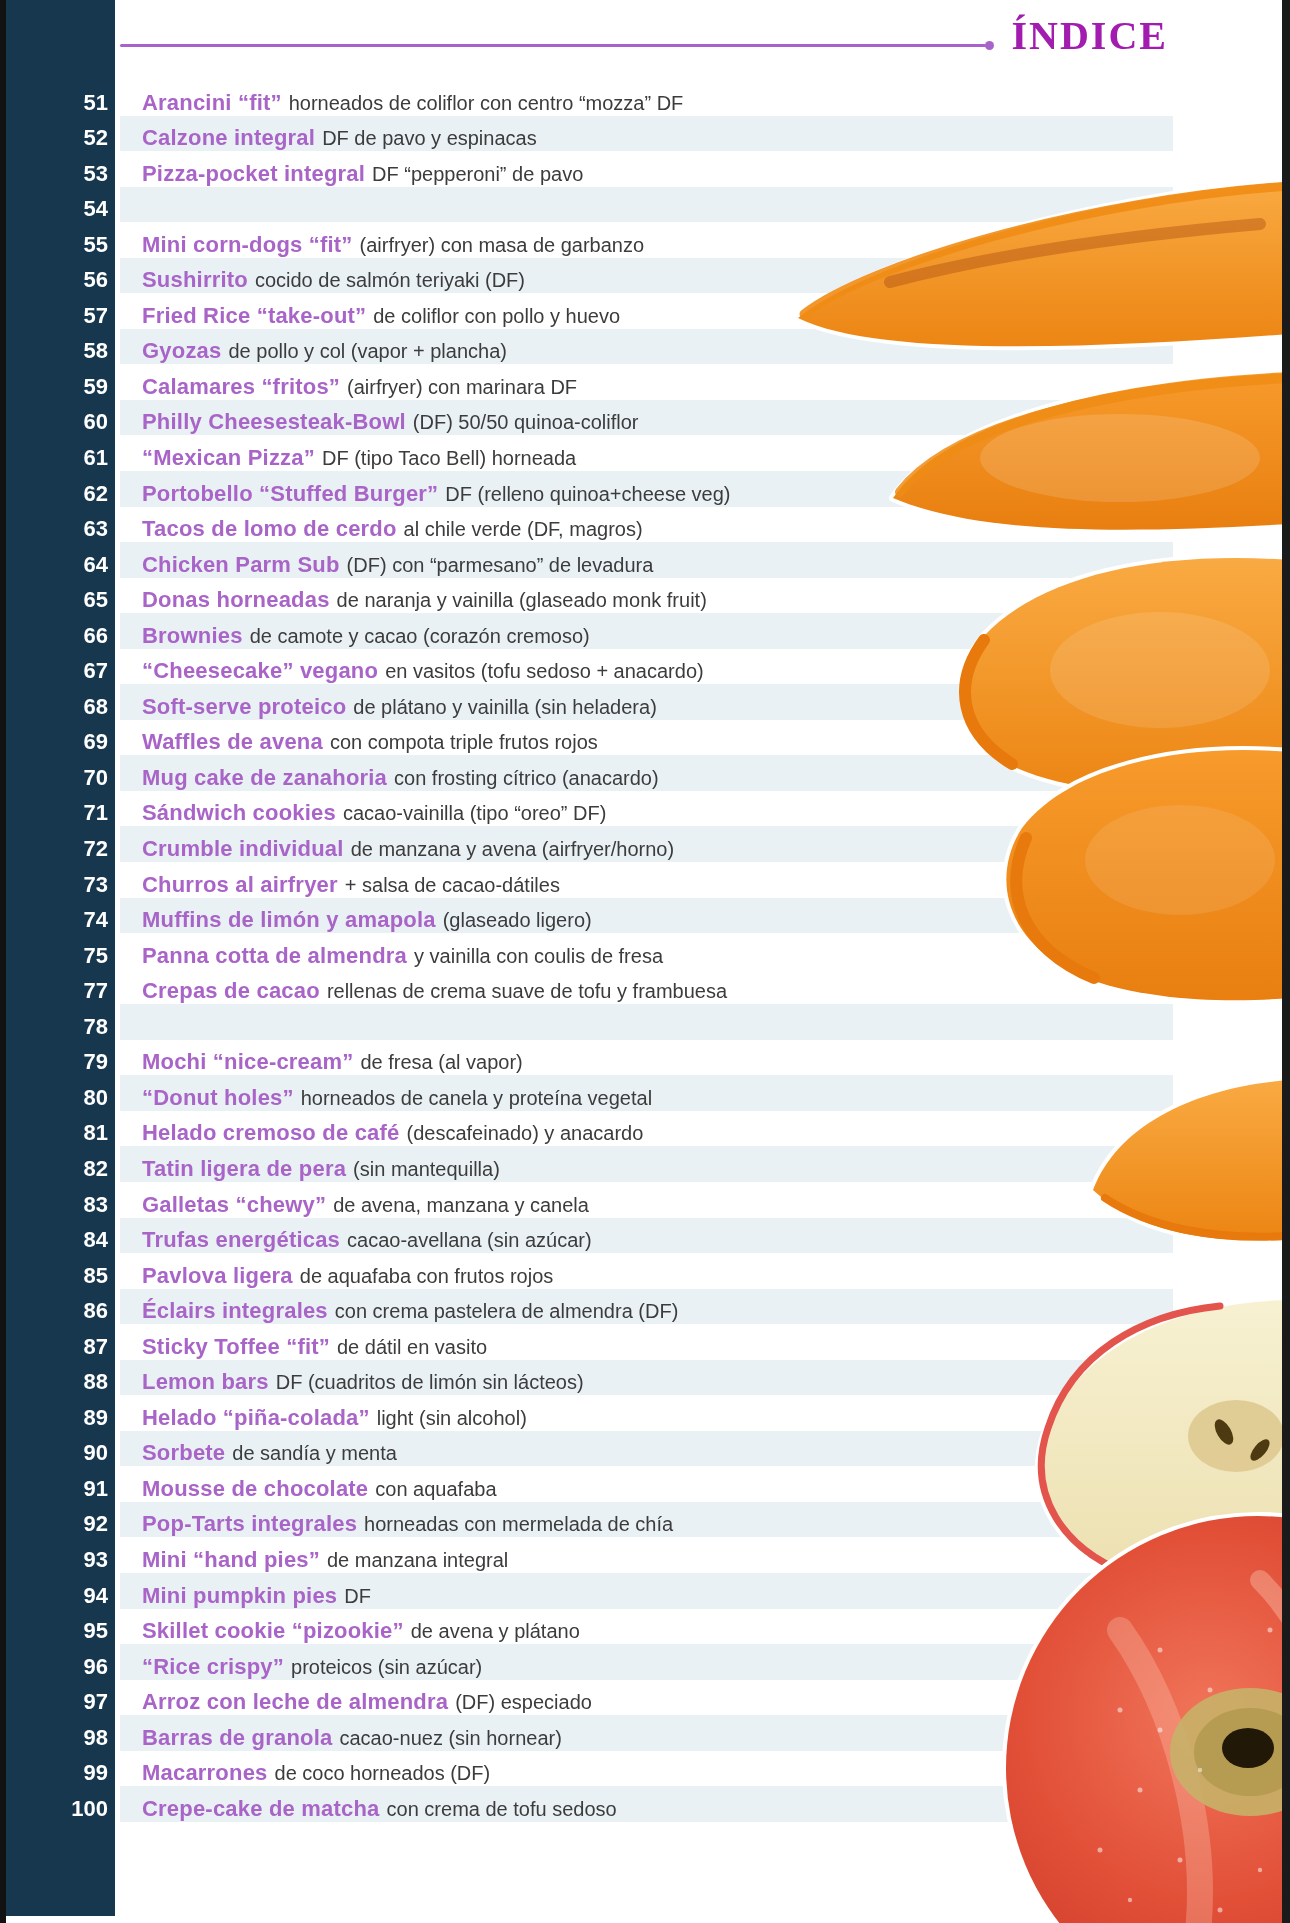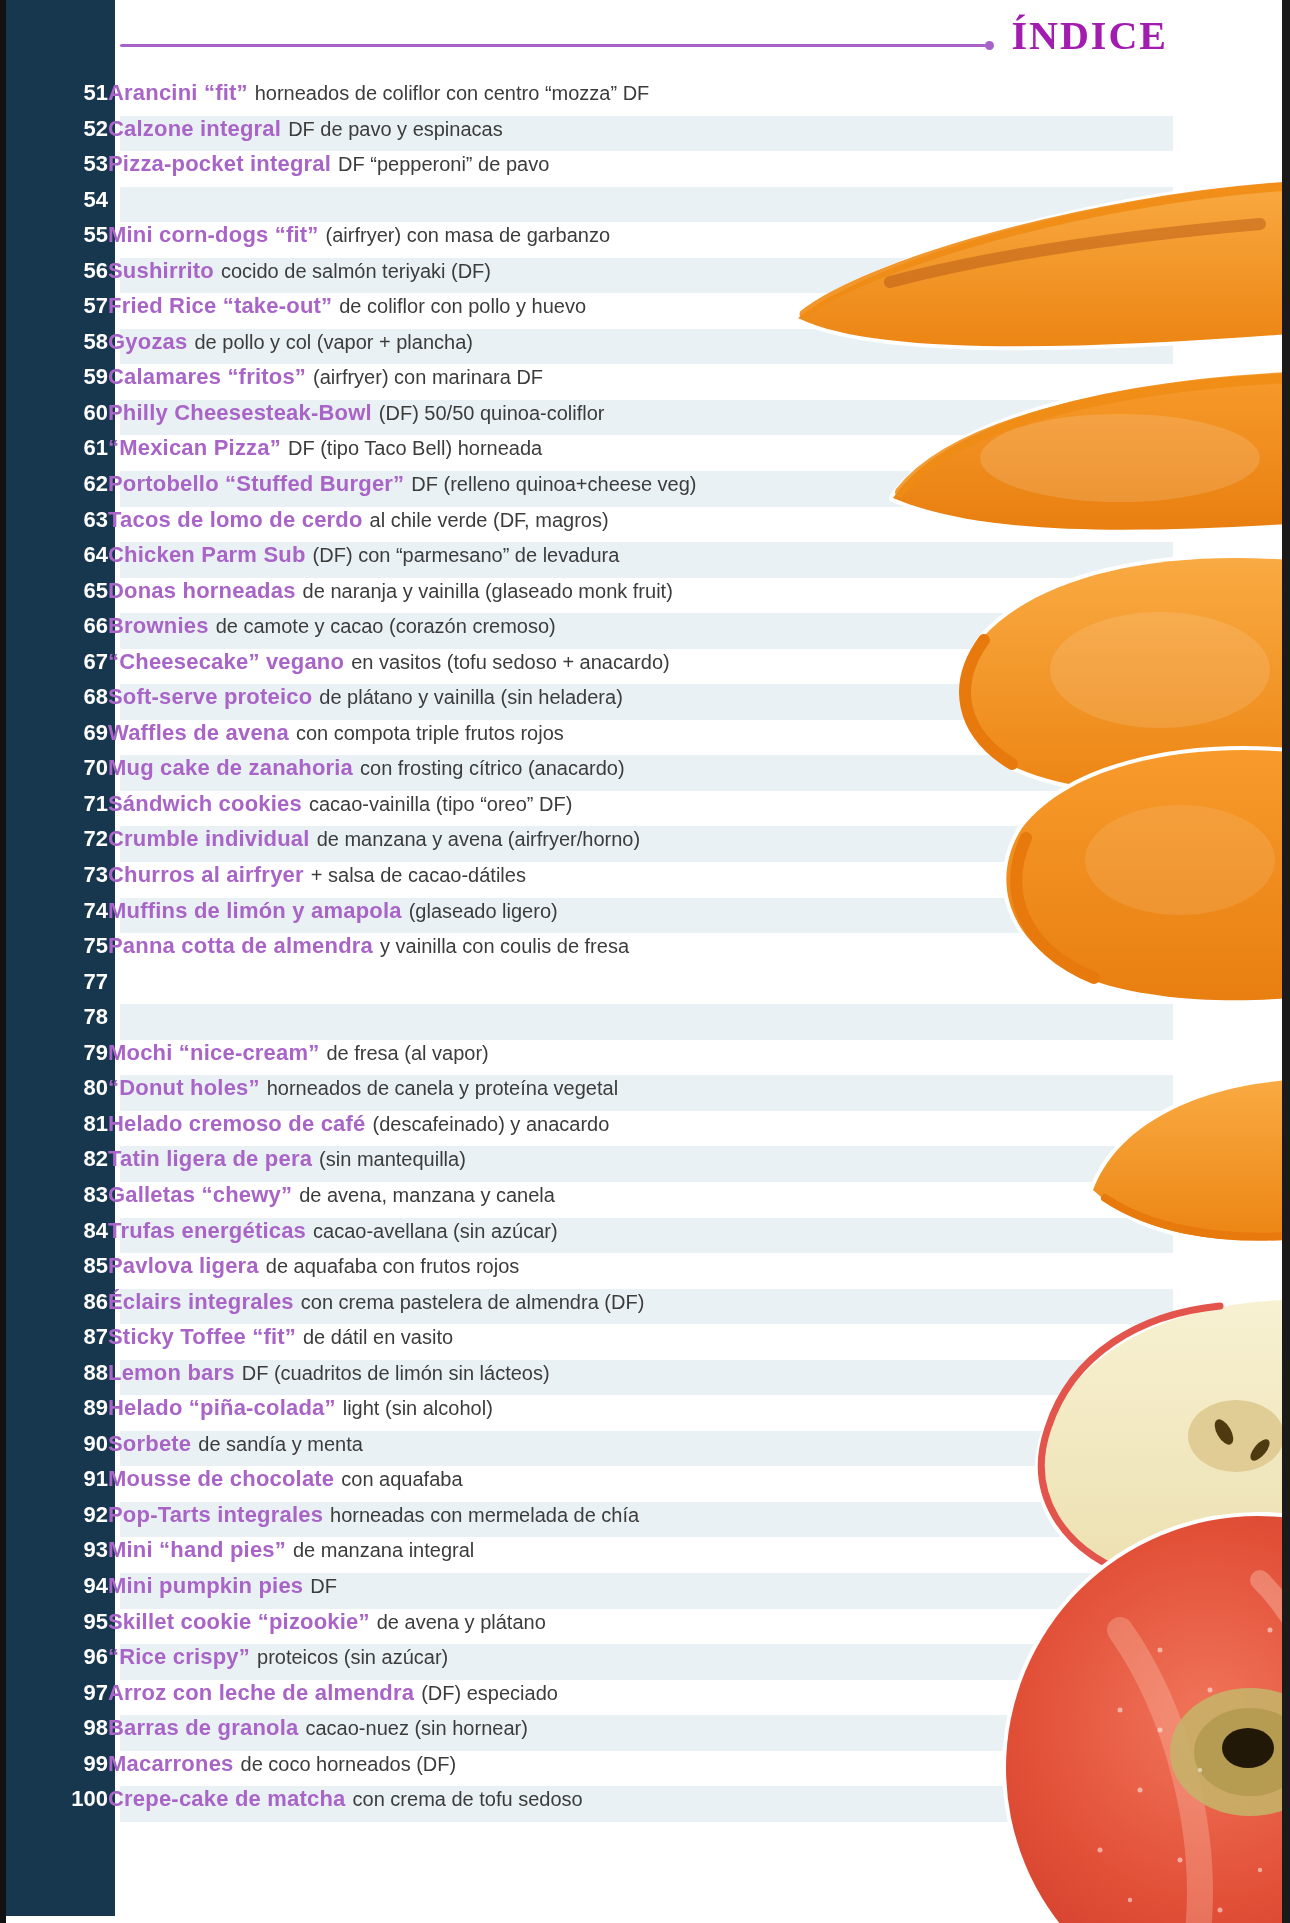--- a/index.html
+++ b/index.html
@@ -16,30 +16,30 @@
   
   .rule{position:absolute;left:120px;top:44px;width:866px;height:3px;background:#a763ca;border-radius:2px;z-index:2;}
   .rule-dot{position:absolute;left:985px;top:41px;width:9px;height:9px;border-radius:50%;background:#a763ca;z-index:2;}
   .page-title{
     position:absolute;top:14px;right:122px;z-index:2;
     font-family:"Liberation Serif", serif;font-weight:700;font-size:40px;
     letter-spacing:2px;color:#a21caf;margin:0;line-height:1.1;
   }
   
   .list{position:absolute;left:6px;top:80px;width:1206px;z-index:2;}
-  .row{height:35.56px;display:flex;align-items:flex-start;}
+  .row{height:35.56px;display:flex;align-items:flex-end;}
   .row.striped{
     background:linear-gradient(90deg, rgba(0,0,0,0) 0px, rgba(0,0,0,0) 114px,
       #e9f1f5 114px, #e9f1f5 1167px, rgba(0,0,0,0) 1167px);
   }
   .row .num{
     flex:none;width:102px;text-align:right;
     color:#ffffff;font-weight:700;font-size:22px;
   }
-  .row .text{white-space:nowrap;}
+  .row .text{margin-left:34px;white-space:nowrap;}
   .row .t{color:#a964c8;font-weight:700;font-size:22px;letter-spacing:.2px;margin-right:7px;}
   .row .d{color:#3c3c3c;font-weight:400;font-size:20px;}
   
   .fruits{position:absolute;left:560px;top:150px;width:730px;height:1773px;z-index:3;pointer-events:none;}
   .fruit{stroke:#ffffff;stroke-width:8;paint-order:stroke;stroke-linejoin:round;}
 </style>
 </head>
 <body>
 
 <div class="rail"></div>
@@ -143,20 +143,21 @@
     <div class="row striped">
     <span class="num">74</span>
     <span class="text"><span class="t">Muffins de limón y amapola</span><span class="d">(glaseado ligero)</span></span>
   </div>
     <div class="row">
     <span class="num">75</span>
     <span class="text"><span class="t">Panna cotta de almendra</span><span class="d">y vainilla con coulis de fresa</span></span>
   </div>
     <div class="row">
     <span class="num">77</span>
+    <span class="text"><span class="t">Crepas de cacao</span><span class="d">rellenas de crema suave de tofu y frambuesa</span></span>
   </div>
     <div class="row striped">
     <span class="num">78</span>
   </div>
     <div class="row">
     <span class="num">79</span>
     <span class="text"><span class="t">Mochi “nice-cream”</span><span class="d">de fresa (al vapor)</span></span>
   </div>
     <div class="row striped">
     <span class="num">80</span>

